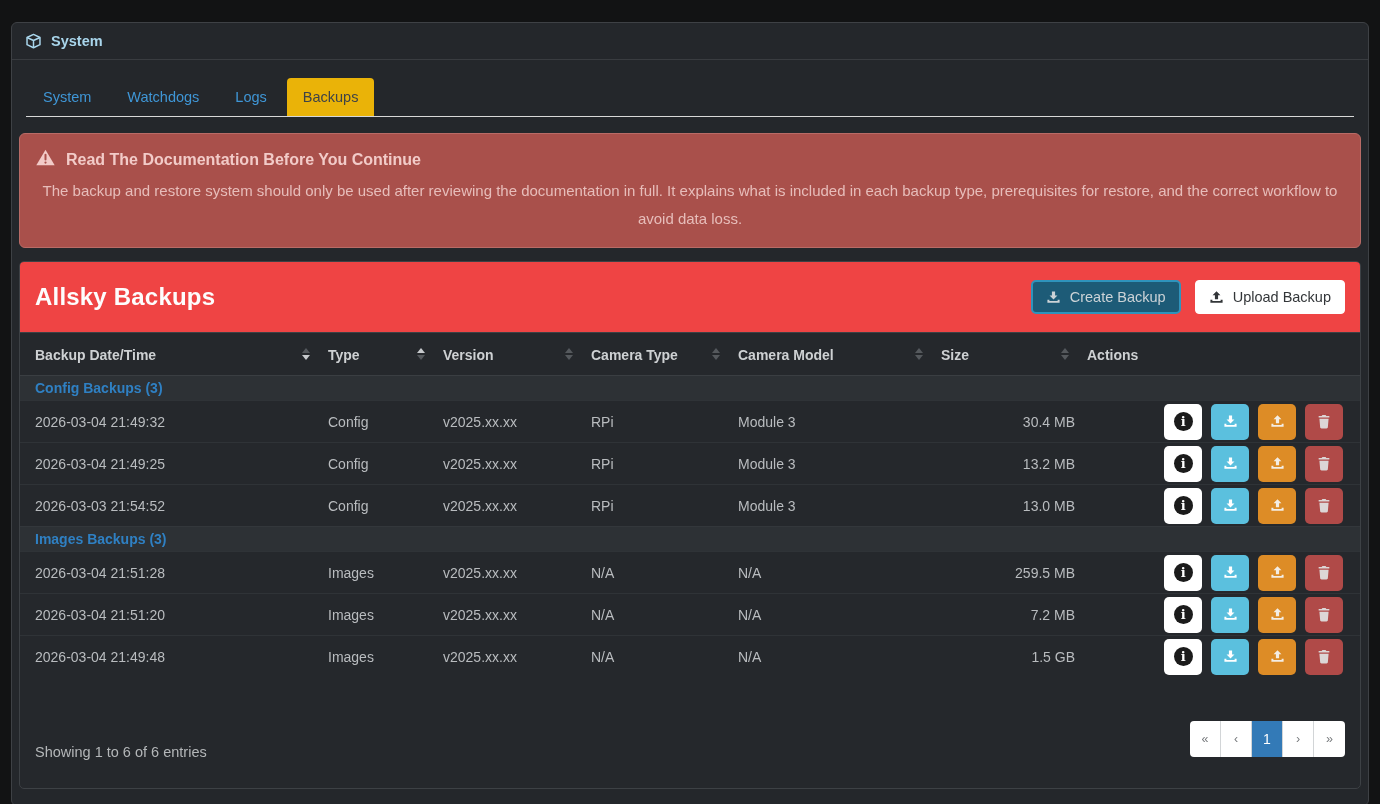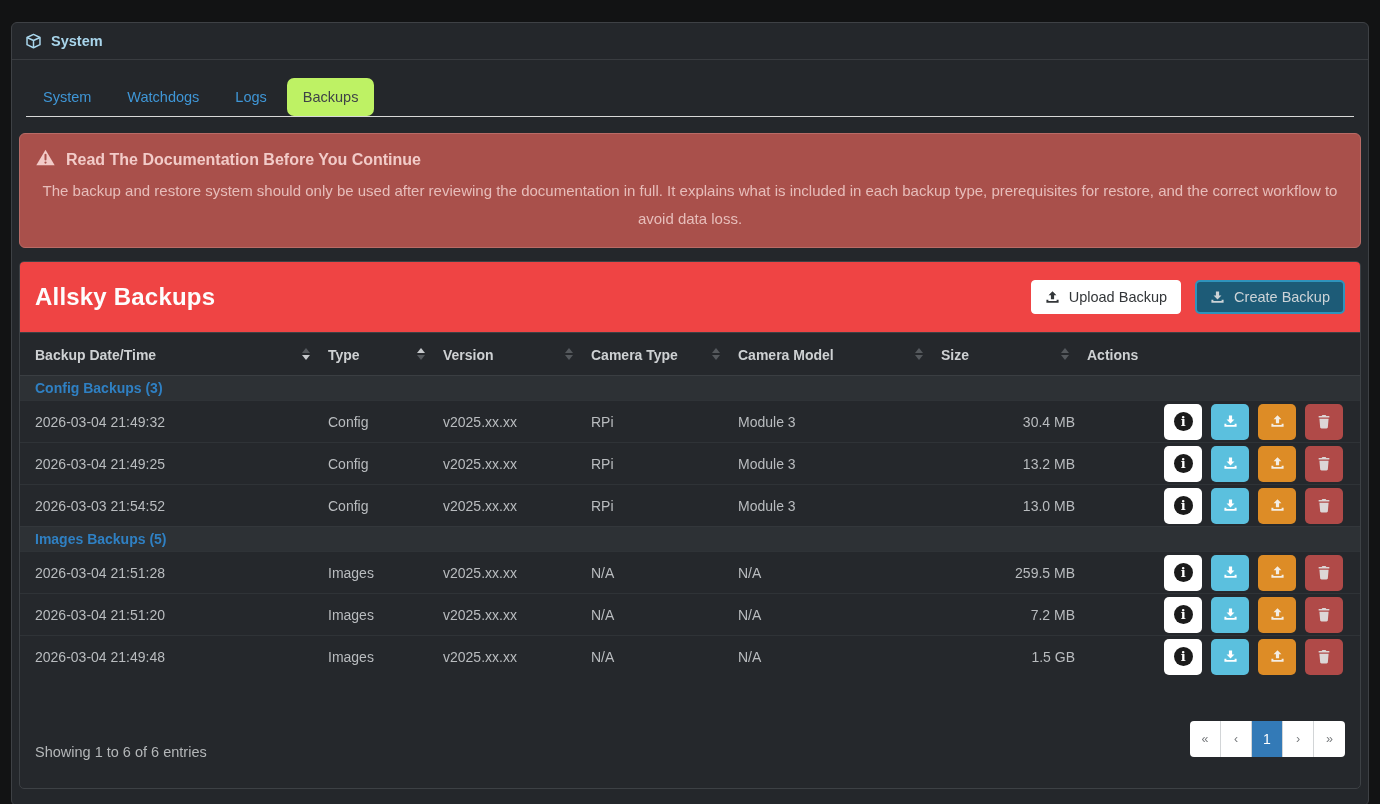--- a/index.html
+++ b/index.html
@@ -38,21 +38,21 @@
   .tab {
     display:block;
     padding:11px 16px;
     margin-right:4px;
     font-size:14.5px;
     color:#3f96d6;
     text-decoration:none;
     cursor:pointer;
     border-radius:4px 4px 0 0;
   }
-  .tab.active { background:#bef264; color:#3f4347;border-radius:7px; }
+  .tab.active { background:#eab308; color:#3f4347; }
   
   .page-content { padding:0 7px; }
   .alert {
     margin-top:16px;
     background:#a9504b;
     border:1px solid #b96b66;
     border-radius:6px;
     padding:15px 16px 14px 16px;
   }
   .alert-title {
@@ -197,37 +197,37 @@
         </span>
         <span>Read The Documentation Before You Continue</span>
       </div>
       <div class="alert-body">The backup and restore system should only be used after reviewing the documentation in full. It explains what is included in each backup type, prerequisites for restore, and the correct workflow to avoid data loss.</div>
     </div>
 
     <div class="panel">
       <div class="panel-heading">
         <div class="panel-title">Allsky Backups</div>
         <div class="heading-buttons">
+          <button class="btn btn-create">
+            <span>
+              <svg width="15" height="15" viewBox="0 0 16 16" fill="currentColor">
+                <path d="M6.3 1.5h3.4v4.3h2.5L8 10 3.8 5.8h2.5z"></path>
+                <path d="M1.5 10.3v3.2h13v-3.2h-2.1v1.3H3.6v-1.3z"></path>
+              </svg>
+            </span>
+            <span>Create Backup</span>
+          </button>
           <button class="btn btn-upload">
             <span>
               <svg width="15" height="15" viewBox="0 0 16 16" fill="currentColor">
                 <path d="M8 1.3 12.2 5.5H9.7v4.3H6.3V5.5H3.8z"></path>
                 <path d="M1.5 10.3v3.2h13v-3.2h-2.1v1.3H3.6v-1.3z"></path>
               </svg>
             </span>
             <span>Upload Backup</span>
-          </button>
-          <button class="btn btn-create">
-            <span>
-              <svg width="15" height="15" viewBox="0 0 16 16" fill="currentColor">
-                <path d="M6.3 1.5h3.4v4.3h2.5L8 10 3.8 5.8h2.5z"></path>
-                <path d="M1.5 10.3v3.2h13v-3.2h-2.1v1.3H3.6v-1.3z"></path>
-              </svg>
-            </span>
-            <span>Create Backup</span>
           </button>
         </div>
       </div>
 
       <div class="panel-body">
         <table>
           <colgroup>
             <col class="w1">
               <col class="w2">
               <col class="w3">
@@ -377,21 +377,21 @@
       </button>
       <button class="act delete">
         <svg width="14" height="15" viewBox="0 0 14 16" fill="currentColor">
           <path d="M5.3 1h3.4l.8 1.1h3.2v1.7H1.3V2.1h3.2z"></path>
           <path d="M2.1 5h9.8l-.8 9.2c-.06.7-.65 1.3-1.4 1.3H4.3c-.75 0-1.34-.6-1.4-1.3z"></path>
         </svg>
       </button>
     </td>
   </tr>
               <tr class="group-row">
-    <td colspan="7"><span class="group-label">Images Backups (5)</span></td>
+    <td colspan="7"><span class="group-label">Images Backups (3)</span></td>
   </tr>
               <tr class="data-row">
     <td><span class="cell">2026-03-04 21:51:28</span></td>
     <td><span class="cell">Images</span></td>
     <td><span class="cell">v2025.xx.xx</span></td>
     <td><span class="cell">N/A</span></td>
     <td><span class="cell">N/A</span></td>
     <td class="size-cell"><span class="cell">259.5 MB</span></td>
     <td class="actions-cell">
       <button class="act info">

